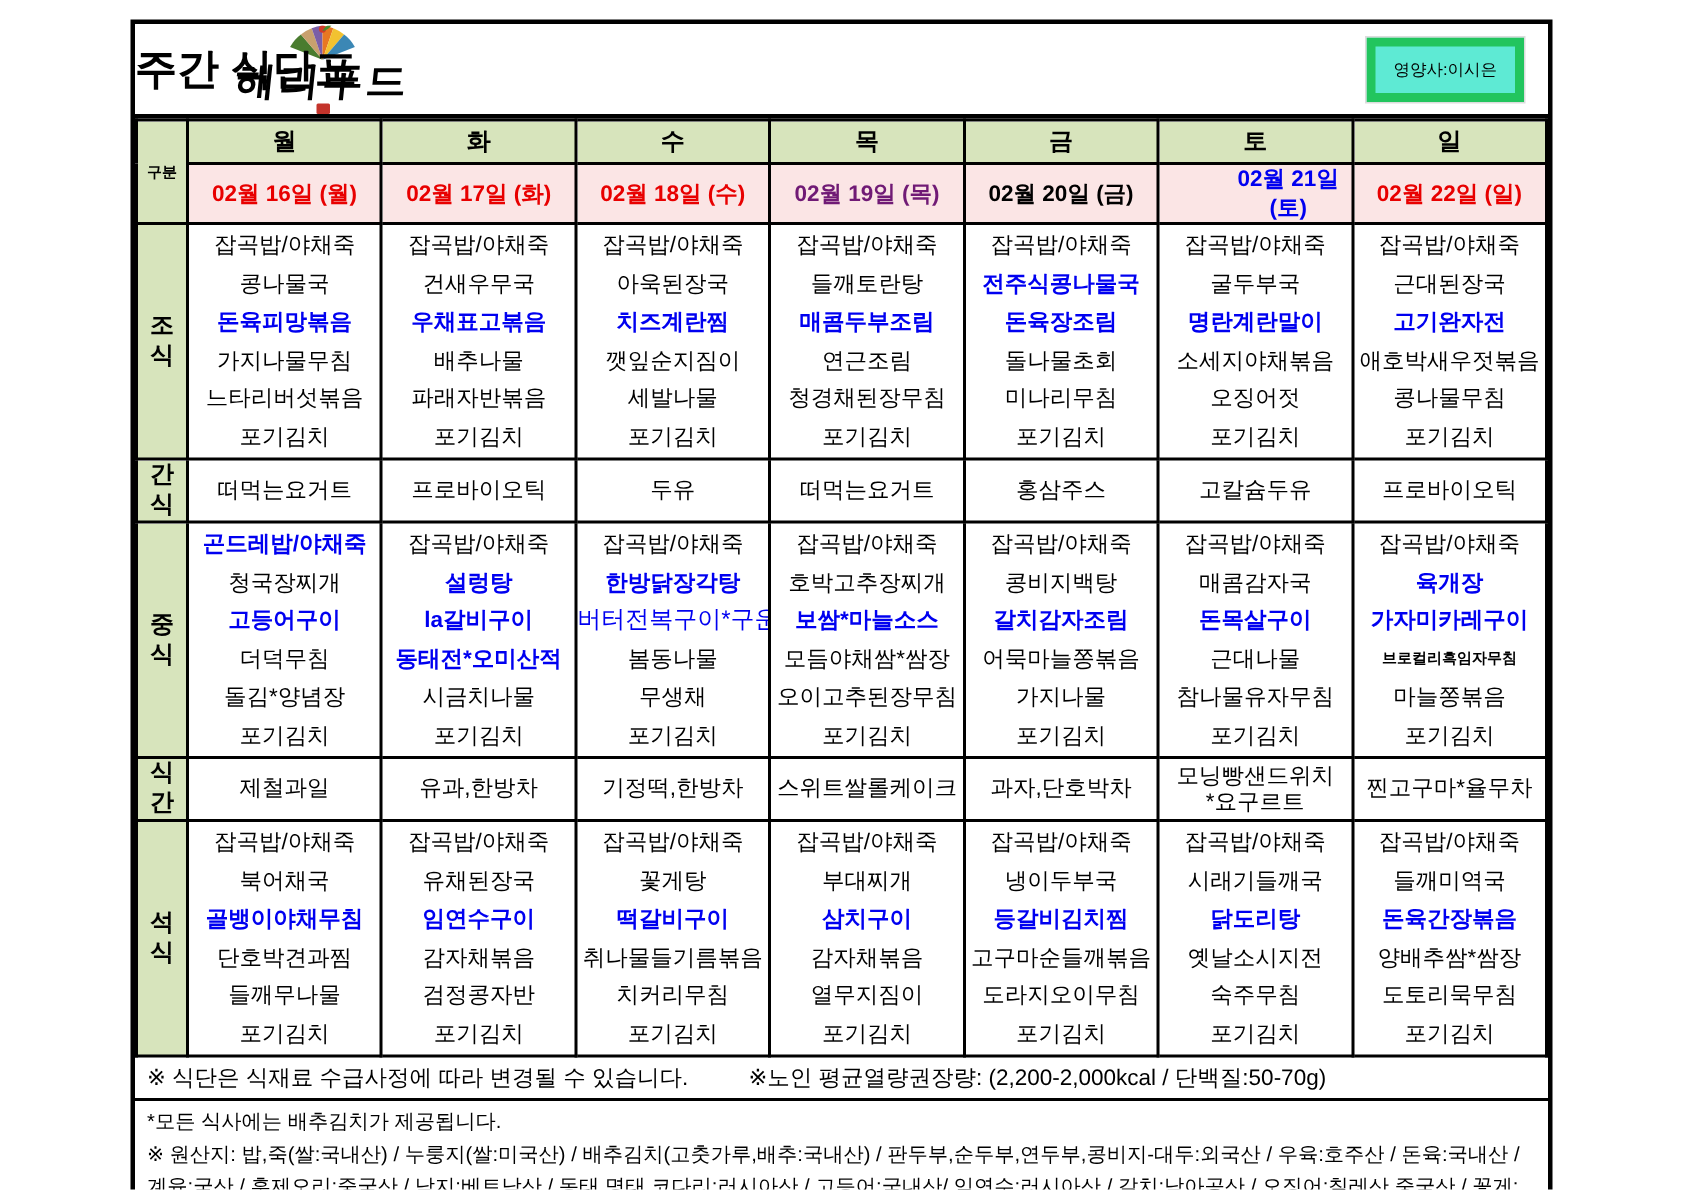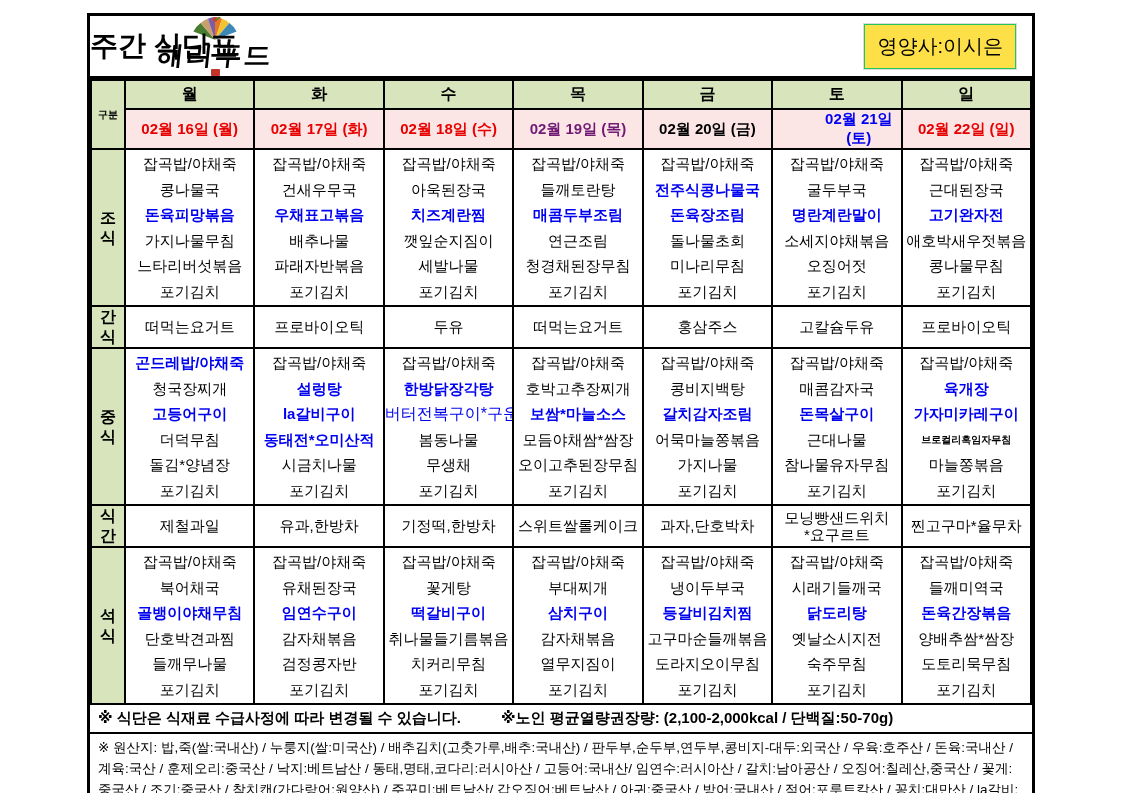--- a/index.html
+++ b/index.html
@@ -6,38 +6,38 @@
     font-family:"Liberation Sans","DejaVu Sans",sans-serif;color:#000;}
   .sheet{box-sizing:border-box;width:948px;margin:13px auto 0 auto;border:3px solid #000;background:#fff;}
   
   .title-bar{display:flex;align-items:center;height:60px;border-bottom:3px solid #000;position:relative;}
   .logo{flex:0 0 250px;display:flex;flex-direction:column;align-items:center;justify-content:center;line-height:1;}
   .logo-fan{height:24px;display:block;}
   .logo-krtext{font-weight:900;font-size:27px;letter-spacing:2px;transform:skewX(-6deg) scaleY(.95);
     font-family:"DejaVu Serif","Liberation Serif",serif;}
   .logo-stamp{width:9px;height:7px;background:#c4342b;border-radius:1px;margin-top:1px;}
   .main-title{position:absolute;left:0;right:0;font-size:28px;font-weight:800;pointer-events:none;}
-  .rd-box{margin-left:auto;margin-right:16px;border:1px solid #22c55e;outline:1px solid #dcdcdc;
-    padding:8px 12px;font-size:20px;background:#fde047;z-index:2;}
+  .rd-box{margin-left:auto;margin-right:16px;border:6px solid #22c55e;outline:1px solid #dcdcdc;
+    padding:8px 12px;font-size:11px;background:#5eead4;z-index:2;}
   
   table{border-collapse:collapse;width:100%;table-layout:fixed;}
   td,th{border:2px solid #000;padding:0;vertical-align:middle;text-align:center;overflow:hidden;}
   .cat-col{width:34px;}
   th.dayname{background:#d7e4bc;font-size:16px;font-weight:800;height:27px;}
   td.datecell{background:#fbe5e5;font-size:15px;font-weight:800;height:25px;}
   th.gubun{background:#d7e4bc;font-size:10px;font-weight:800;}
   td.cat{background:#d7e4bc;font-size:16px;font-weight:800;white-space:pre-line;line-height:1.25;}
   td.menu{height:155px;}
   td.menu .mi{font-size:15px;line-height:25.5px;white-space:nowrap;}
   td.menu .mi.hl{color:#0000f0;font-weight:800;}
   td.menu .mi.small{font-size:16px;font-weight:400;}
   td.menu .mi.smallplain{font-size:10px;font-weight:bold;}
   td.single{height:30px;font-size:15px;white-space:pre-line;line-height:1.15;}
   
-  .notice-bold{border-bottom:2px solid #000;padding:4px 8px;font-size:15px;font-weight:700;display:flex;}
+  .notice-bold{border-bottom:2px solid #000;padding:4px 8px;font-size:15px;font-weight:400;display:flex;}
   .notice-bold .right{margin-left:40px;}
   .notes{padding:4px 8px 6px 8px;font-size:13.5px;line-height:1.55;}
   .notes .n1{margin-bottom:1px;}
   [data-interactable]{cursor:default;}
 </style>
 </head>
 <body>
 
 <div class="sheet" data-interactable="false">
 
@@ -292,20 +292,21 @@
             <div class="mi" data-interactable="false">양배추쌈*쌈장</div>
             <div class="mi" data-interactable="false">도토리묵무침</div>
             <div class="mi" data-interactable="false">포기김치</div>
           </td>
         </tr>
       </tbody>
   </table>
 
   <div class="notice-bold" data-interactable="false">
     <span data-interactable="false">※ 식단은 식재료 수급사정에 따라 변경될 수 있습니다.</span>
-    <span class="right" data-interactable="false">※노인 평균열량권장량: (2,100-2,000kcal / 단백질:50-70g)</span>
+    <span class="right" data-interactable="false">※노인 평균열량권장량: (2,200-2,000kcal / 단백질:50-70g)</span>
   </div>
 
   <div class="notes" data-interactable="false">
+    <div class="n1" data-interactable="false">*모든 식사에는 배추김치가 제공됩니다.</div>
     <div data-interactable="false">※ 원산지: 밥,죽(쌀:국내산) / 누룽지(쌀:미국산) / 배추김치(고춧가루,배추:국내산) / 판두부,순두부,연두부,콩비지-대두:외국산 / 우육:호주산 / 돈육:국내산 / 계육:국산 / 훈제오리:중국산 / 낙지:베트남산 / 동태,명태,코다리:러시아산 / 고등어:국내산/ 임연수:러시아산 / 갈치:남아공산 / 오징어:칠레산,중국산 / 꽃게:중국산 / 조기:중국산 / 참치캔(가다랑어:원양산) / 주꾸미:베트남산/ 갑오징어:베트남산 / 아귀:중국산 / 방어:국내산 / 적어:포루트칼산 / 꽁치:대만산 / la갈비:호주산/돈삼겹 :국산 /등갈비:국산/ 삼치:국내산/임연수:외국산/ 골뱅이:(영국산,아일랜드산) /갈치: 세네갈산 / 가자미 : 미국산/ 돈목살:국산</div>
   </div>
 
 </div>
 
 </body></html>

